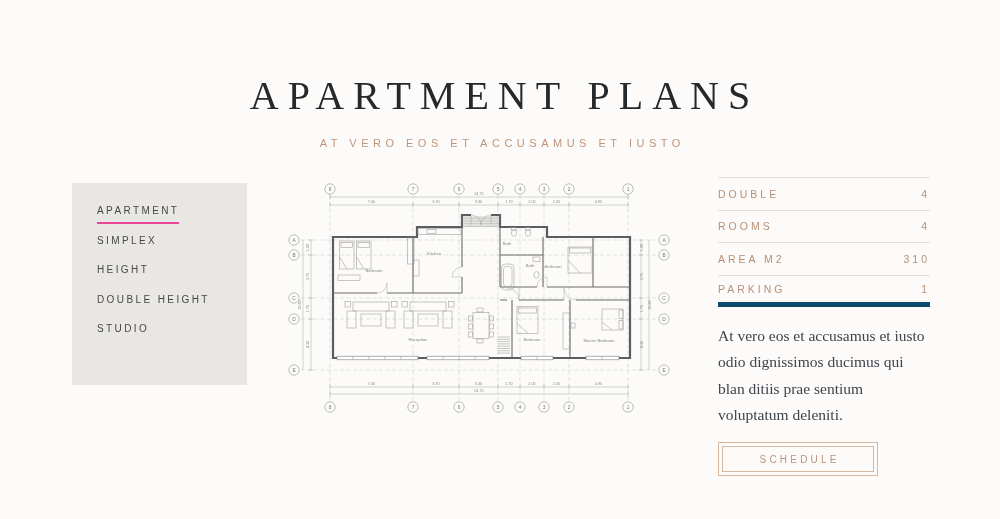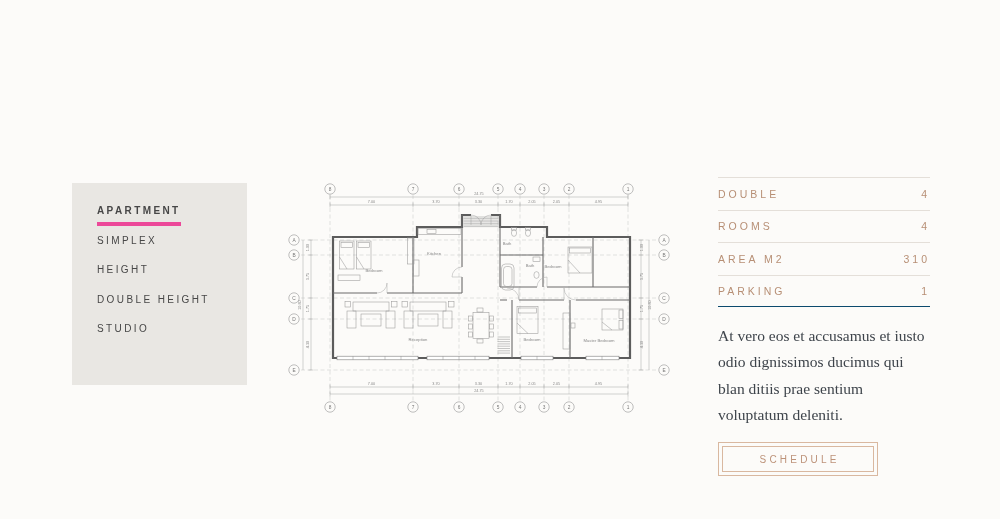--- a/index.html
+++ b/index.html
@@ -25,21 +25,21 @@
   .sidebar {
     position:absolute; left:72px; top:183px; width:175px; height:202px;
     background:#e9e7e3; padding:22px 0 0 25px;
   }
   .menu-item {
     display:block; height:29.5px;
     font-size:10px; letter-spacing:2.4px; color:#474747;
     cursor:pointer; text-decoration:none;
   }
   .menu-item span { display:inline-block; padding-bottom:6px; }
-  .menu-item.active span { border-bottom:4px solid #ec4899;font-weight:bold; }
+  .menu-item.active span { border-bottom:2px solid #ec4899; }
   
   .plan-wrap { position:absolute; left:281px; top:175px; width:390px; height:245px; }
   .plan-wrap svg { width:100%; height:100%; display:block; }
   .wall  { fill:none; stroke:#5c5c5c; stroke-width:2.2; }
   .iwall { fill:none; stroke:#6b6b6b; stroke-width:1.1; }
   .furn  { fill:none; stroke:#9a9a9a; stroke-width:.55; }
   .win   { fill:#ffffff; stroke:#7d7d7d; stroke-width:.6; }
   .st    { stroke:#8f8f8f; stroke-width:.5; }
   .arc   { fill:none; stroke:#a8a8a8; stroke-width:.5; }
   .axis  { stroke:#c6c6c6; stroke-width:.5; stroke-dasharray:4 2.5; }
@@ -48,21 +48,21 @@
   .bub   { fill:none; stroke:#a3a3a3; stroke-width:.7; }
   .bubt  { font-family:"Liberation Sans",sans-serif; font-size:4.8px; fill:#787878; text-anchor:middle; }
   .room  { font-family:"Liberation Sans",sans-serif; font-size:4.2px; fill:#898989; text-anchor:middle; }
   
   .details { position:absolute; left:718px; top:177px; width:212px; }
   .spec-row {
     height:32.5px; border-top:1px solid #e4dfd9;
     display:flex; justify-content:space-between; align-items:center;
     color:#b78f75; font-size:10.5px; letter-spacing:3px;
   }
-  .spec-row:last-of-type { border-bottom:1px solid #0c4a6e; }
+  .spec-row:last-of-type { border-bottom:5px solid #0c4a6e; }
   .desc {
     margin-top:16px; width:207px;
     font-family:Liberation Serif, serif;
     font-size:15.5px; line-height:1.7; color:#3e444b;
   }
   .schedule-btn {
     margin-top:14px; width:160px; height:34px;
     background:transparent; border:1px solid #d9b8a0; padding:3px;
     cursor:pointer; display:block;
   }
@@ -72,20 +72,24 @@
     border:1px solid #d9b8a0;
     color:#bd937a; font-size:10px; letter-spacing:3.2px; text-indent:3.2px;
     font-family:"Liberation Sans", sans-serif;
   }
 </style>
 </head>
 <body>
 
 <div class="page">
 
+  <div class="hdr">
+    <h1 class="title">APARTMENT PLANS</h1>
+    <div class="subtitle">AT VERO EOS ET ACCUSAMUS ET IUSTO</div>
+  </div>
 
   <nav class="sidebar">
     <a class="menu-item active"><span>APARTMENT</span></a>
     <a class="menu-item"><span>SIMPLEX</span></a>
     <a class="menu-item"><span>HEIGHT</span></a>
     <a class="menu-item"><span>DOUBLE HEIGHT</span></a>
     <a class="menu-item"><span>STUDIO</span></a>
   </nav>
 
   <div class="plan-wrap">

